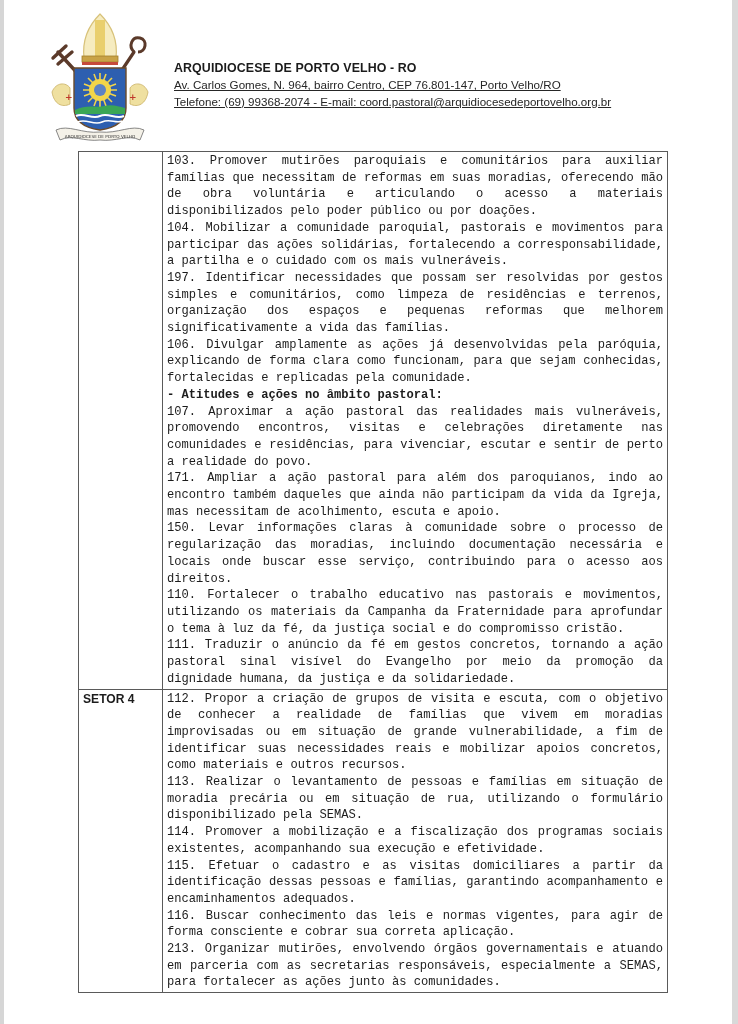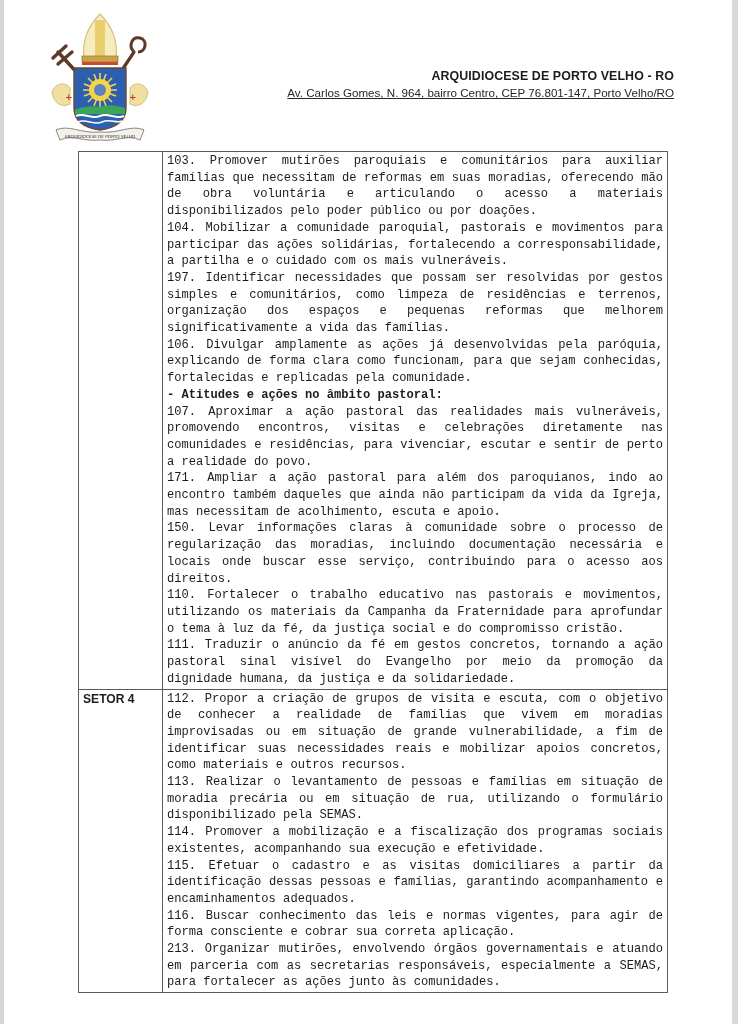--- a/index.html
+++ b/index.html
@@ -9,21 +9,21 @@
     font-family: "Liberation Sans", "DejaVu Sans", sans-serif;
     color: #1a1a1a;
     position: relative;
   }
   .edge-left { position: absolute; left: 0; top: 0; width: 4px; height: 1024px; background: #d6d6d6; }
   .edge-right { position: absolute; right: 0; top: 0; width: 6px; height: 1024px; background: #d9d9d9; }
   .page { position: absolute; left: 4px; top: 0; width: 728px; height: 1024px; background: #fff; }
 
   .logo { position: absolute; left: 44px; top: 12px; width: 104px; height: 132px; }
 
-  .letterhead { position: absolute; left: 170px; top: 68px; width: 500px; text-align: right; }
+  .letterhead { position: absolute; left: 170px; top: 60px; width: 500px; text-align: left; }
   .lh-title { font-weight: bold; font-size: 12.4px; color: #1b1b1b; letter-spacing: 0.1px; line-height: 16px; }
   .lh-line { font-size: 11.6px; color: #262626; line-height: 17px; white-space: nowrap; text-decoration: underline; }
 
   table.plan {
     position: absolute; left: 74px; top: 151px; width: 590px;
     border-collapse: collapse;
     font-size: 12.1px; line-height: 16.7px; color: #1c1c1c;
   }
   table.plan td { border: 1.2px solid #5a5a5a; vertical-align: top; padding: 1px 4px 1px 4px; }
   td.sector { width: 75px; font-weight: bold; padding-left: 6px; }
@@ -81,20 +81,21 @@
     <path d="M28 104 C36 100 44 108 52 104 C60 100 68 108 76 104" stroke="#ffffff" stroke-width="2" fill="none"></path>
     <path d="M30 110 C38 106 46 114 54 110 C62 106 68 112 74 109" stroke="#ffffff" stroke-width="1.6" fill="none"></path>
 
     <path d="M8 118 C20 112 34 122 52 120 C70 122 84 112 96 118 L92 128 C80 122 68 130 52 128 C36 130 24 122 12 128 Z" fill="#f4f1e8" stroke="#6a6a6a" stroke-width="0.8"></path>
     <text x="52" y="126" text-anchor="middle" font-size="4.2" fill="#333" font-family="DejaVu Sans, sans-serif">ARQUIDIOCESE DE PORTO VELHO</text>
   </svg>
 
   <div class="letterhead">
     <div class="lh-title">ARQUIDIOCESE DE PORTO VELHO - RO</div>
     <div class="lh-line">Av. Carlos Gomes, N. 964, bairro Centro, CEP 76.801-147, Porto Velho/RO</div>
+    <div class="lh-line">Telefone: (69) 99368-2074 - E-mail: coord.pastoral@arquidiocesedeportovelho.org.br</div>
   </div>
 
   <table class="plan">
     <tbody>
         <tr>
       <td class="sector"></td>
       <td class="content">
         <p>103. Promover mutirões paroquiais e comunitários para auxiliar famílias que necessitam de reformas em suas moradias, oferecendo mão de obra voluntária e articulando o acesso a materiais disponibilizados pelo poder público ou por doações.</p>
         <p>104. Mobilizar a comunidade paroquial, pastorais e movimentos para participar das ações solidárias, fortalecendo a corresponsabilidade, a partilha e o cuidado com os mais vulneráveis.</p>
         <p>197. Identificar necessidades que possam ser resolvidas por gestos simples e comunitários, como limpeza de residências e terrenos, organização dos espaços e pequenas reformas que melhorem significativamente a vida das famílias.</p>

